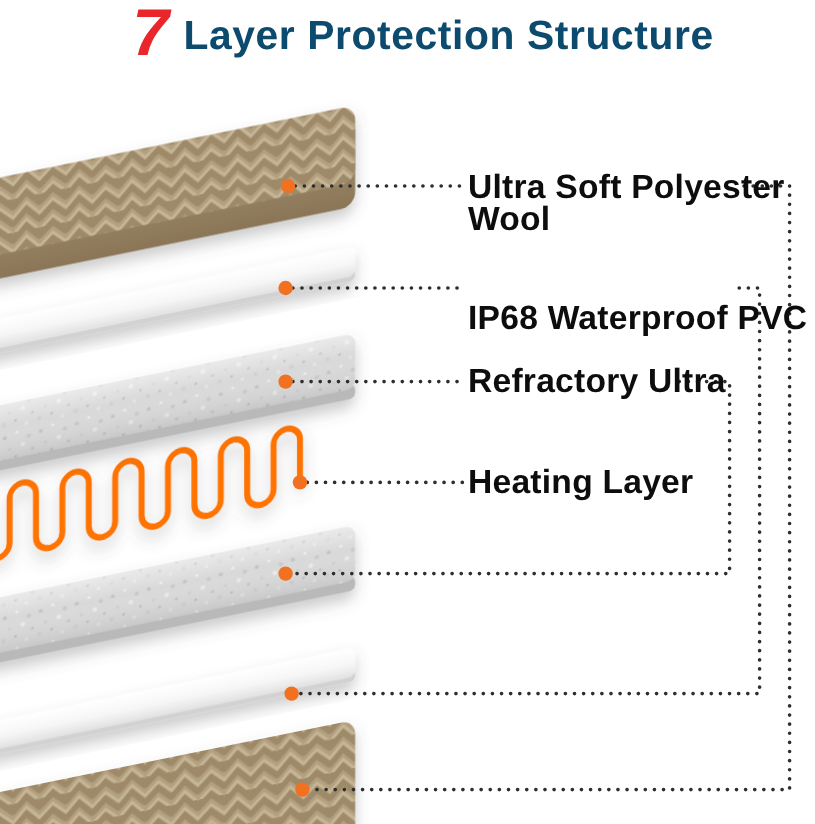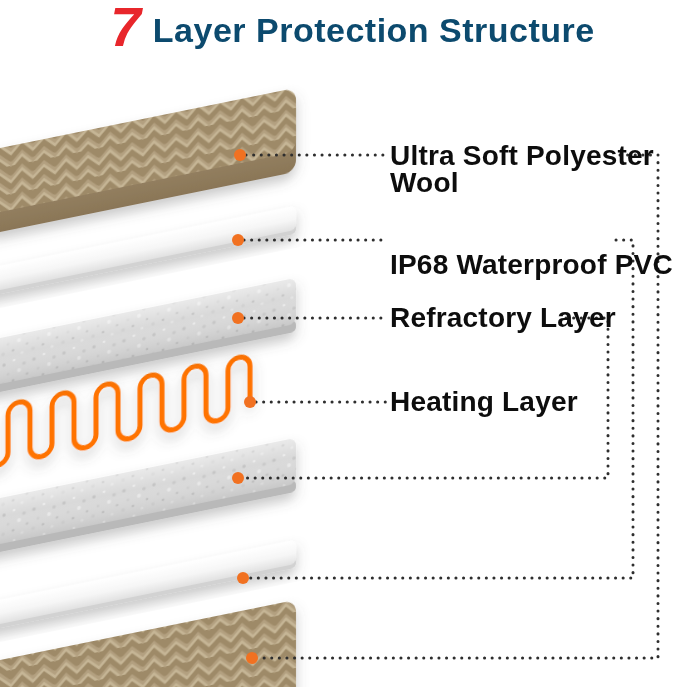--- a/index.html
+++ b/index.html
@@ -140,16 +140,16 @@
       <circle class="dot" cx="243" cy="578" r="6"></circle>
       <circle class="dot" cx="252" cy="658" r="6"></circle>
     </g>
   </svg>
 
   <div class="callout-label" id="lbl-poly">
     <span class="line">Ultra Soft Polyester</span>
     <span class="line">Wool</span>
   </div>
   <div class="callout-label" id="lbl-pvc">IP68 Waterproof PVC</div>
-  <div class="callout-label" id="lbl-wool">Refractory Layer</div>
+  <div class="callout-label" id="lbl-wool">Refractory Ultra</div>
   <div class="callout-label" id="lbl-wire">Heating Layer</div>
 
 </div>
 
 </body></html>

